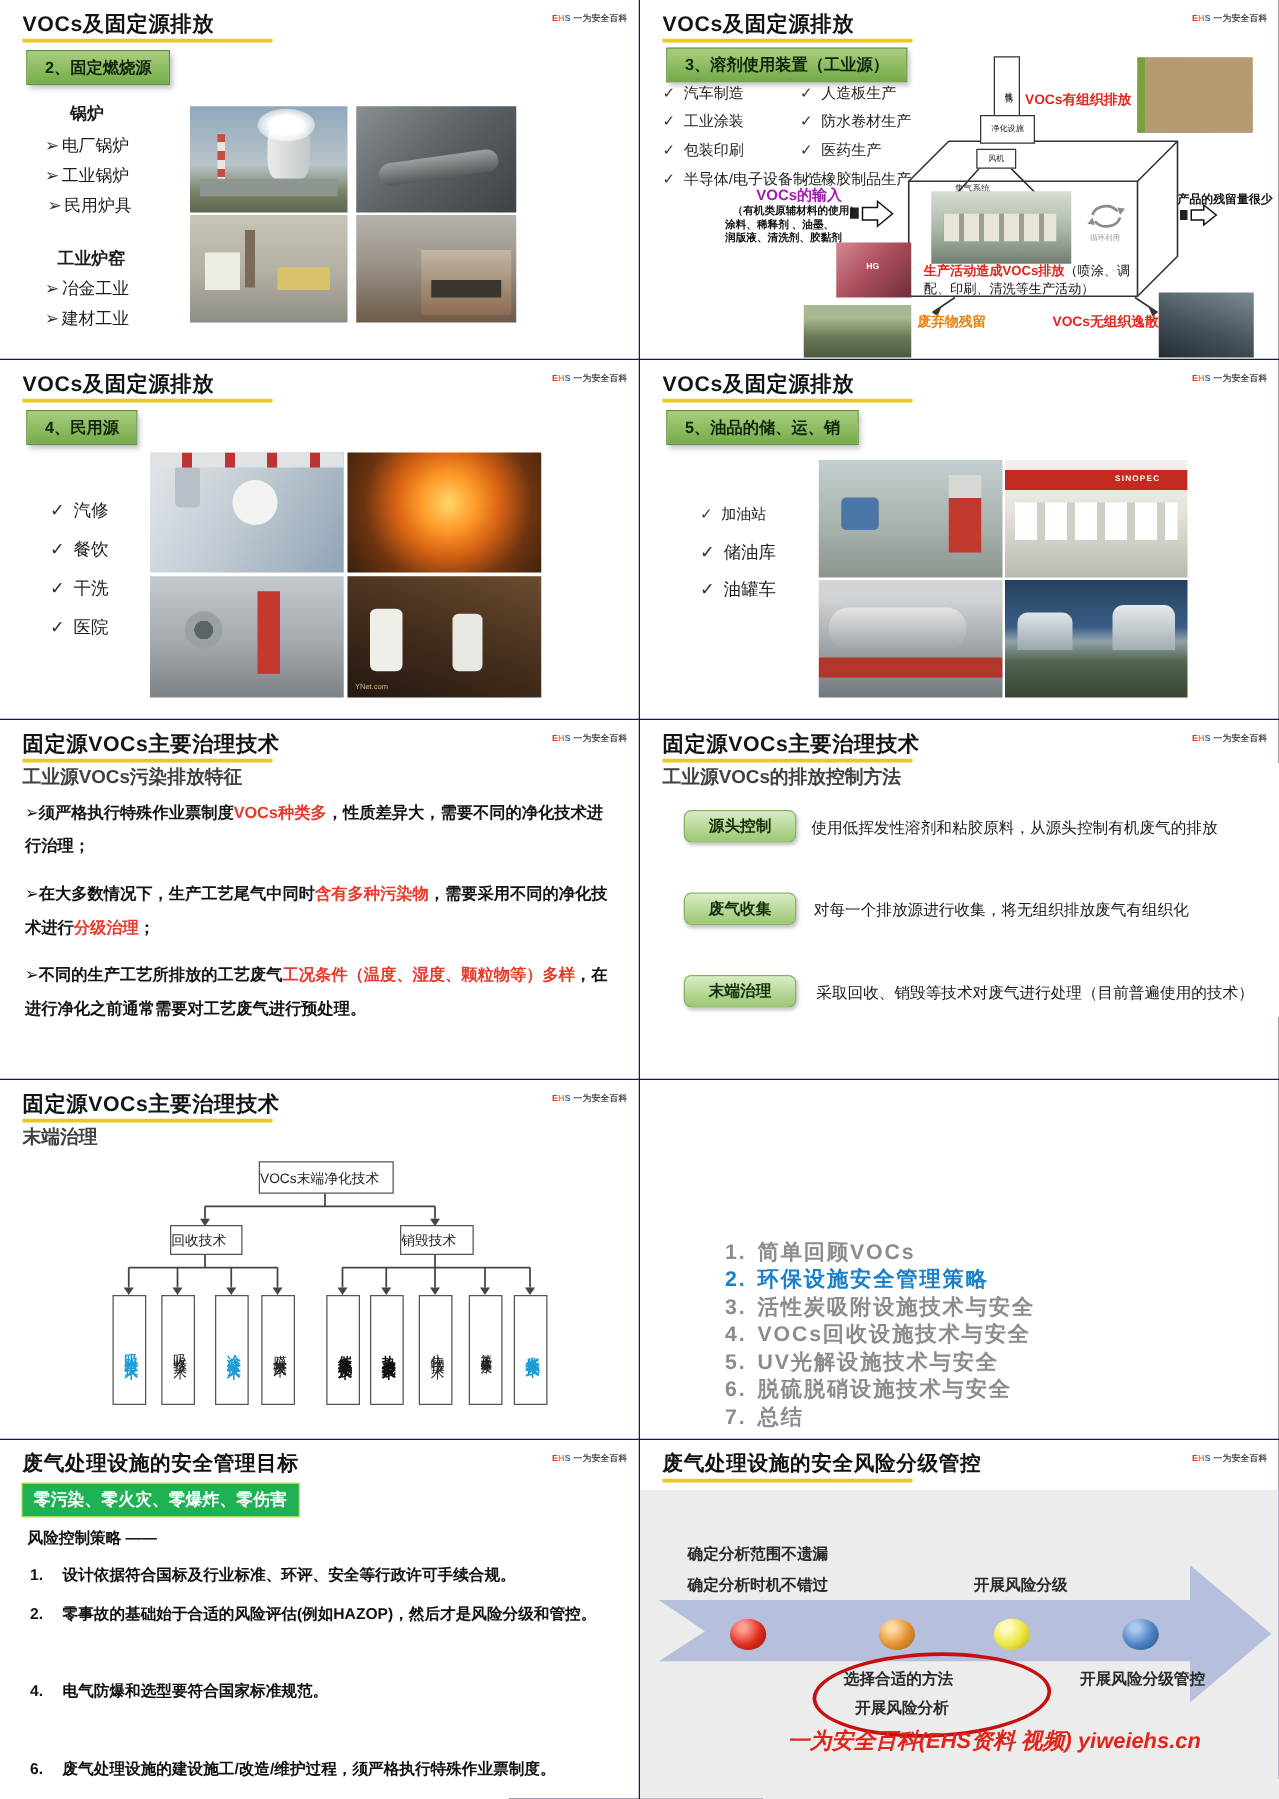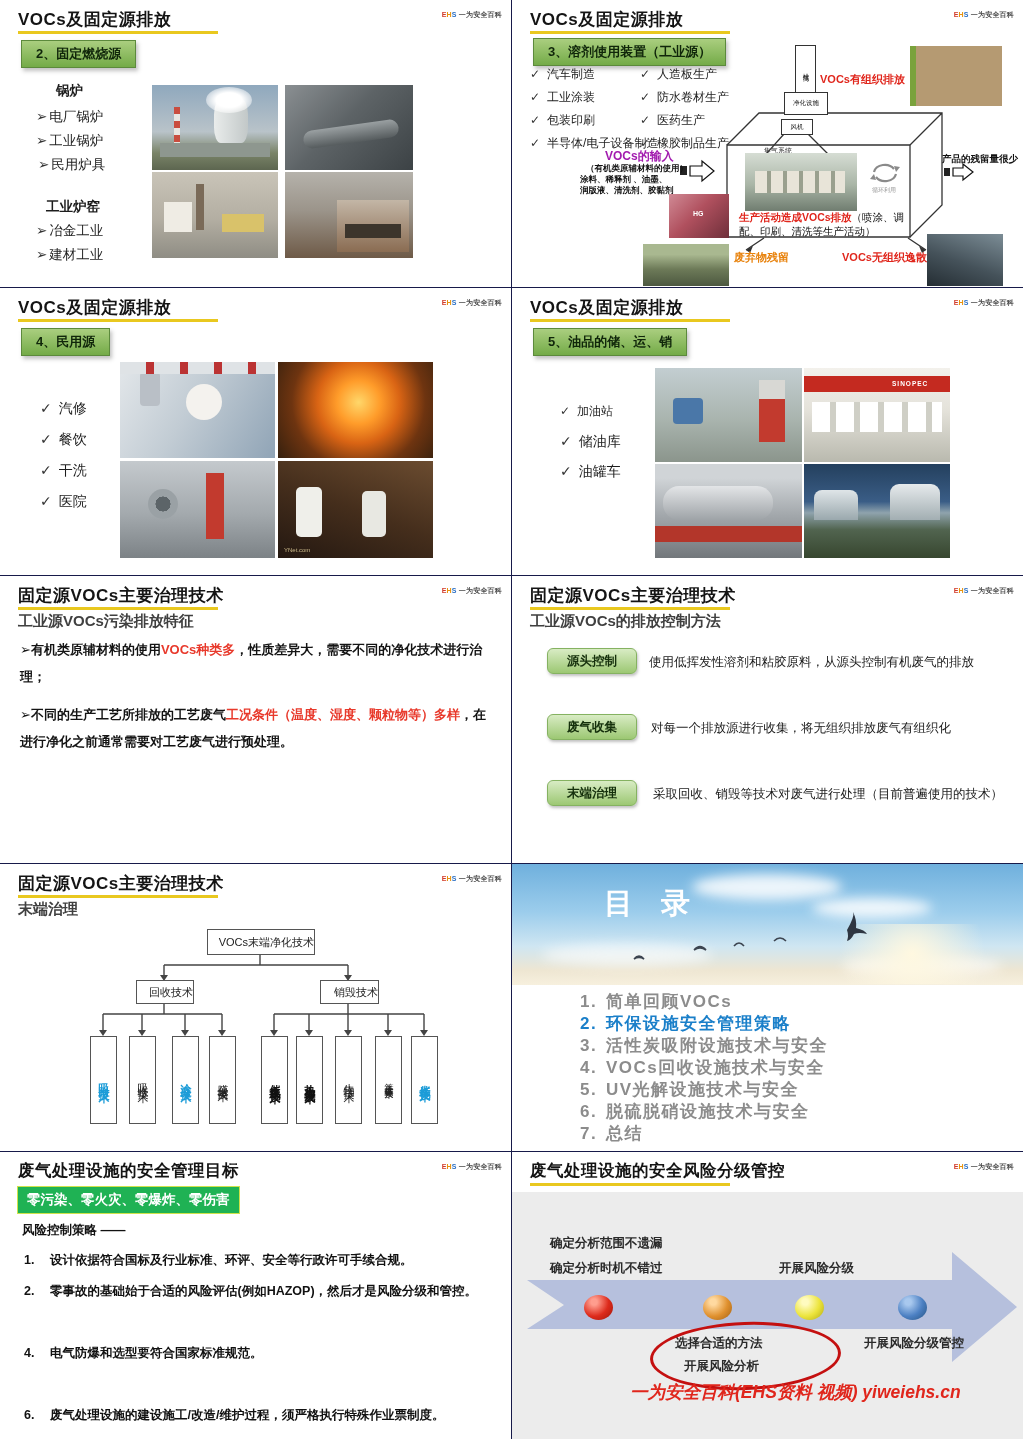--- a/index.html
+++ b/index.html
@@ -17,21 +17,21 @@
   .photo{position:absolute;background:#c9c9c9;overflow:hidden;}
   .ck{position:absolute;font-size:13px;color:#1d1d1d;font-weight:500;white-space:nowrap;}
   .ckm{margin-right:7px;color:#333;font-weight:400;}
   .arrowli{position:absolute;font-size:13.5px;color:#1d1d1d;font-weight:500;white-space:nowrap;}
   .arrowli .am{margin-right:2px;color:#333;}
   .grphead{position:absolute;font-size:13.5px;color:#1d1d1d;font-weight:600;white-space:nowrap;}
   .para{font-size:13px;line-height:27px;color:#141414;font-weight:600;margin:0 0 11px 0;}
   .red{color:#e8392b;}
   .gbox{position:absolute;width:88px;height:24px;display:flex;align-items:center;justify-content:center;font-size:12.5px;font-weight:bold;color:#15300c;background:linear-gradient(180deg,#d8ecc4,#9cc873);border:1px solid #85b261;border-radius:6px;box-shadow:1px 2px 3px rgba(100,100,100,.4);}
   .gdesc{position:absolute;font-size:12.5px;color:#1a1a1a;font-weight:500;white-space:nowrap;}
-  .node{position:absolute;border:1.5px solid #555;background:#fff;display:flex;align-items:center;justify-content:flex-end;font-size:11px;color:#222;}
+  .node{position:absolute;border:1.5px solid #555;background:#fff;display:flex;align-items:center;justify-content:flex-start;font-size:11px;color:#222;}
   .leaf{position:absolute;width:25px;height:86px;border:1.5px solid #555;background:#fff;display:flex;align-items:center;justify-content:center;}
   .vtext{writing-mode:vertical-rl;text-orientation:upright;font-size:11px;letter-spacing:3px;color:#222;}
   .vblue{color:#1c9cd8;font-weight:bold;}
   .vbold{color:#111;font-weight:bold;}
   .vsmall{font-size:9px;letter-spacing:1px;}
   .sky{position:absolute;left:0;top:0;width:511px;height:121px;background:linear-gradient(180deg,#6fb0dd 0%,#9ccdec 40%,#cfe6f2 68%,#eee6d2 88%,#f7f0de 100%);}
   .cloud{position:absolute;background:#ffffff;border-radius:50%;filter:blur(6px);opacity:.85;}
   .tocnum{display:inline-block;width:26px;}
   .toc-item{position:absolute;left:68px;font-size:17px;font-weight:bold;color:#8c8c8c;letter-spacing:1.5px;white-space:nowrap;}
   .toc-active{color:#1a7fc9;}
@@ -224,21 +224,22 @@
     </div>
   </div>
 
   <div class="slide">
     <div class="title">固定源VOCs主要治理技术</div>
     <div class="rule"></div>
     <div class="logo"><span class="le">E</span><span class="lh">H</span><span class="ls">S</span> <span>一为安全百科</span></div>
     <div class="subtitle">工业源VOCs污染排放特征</div>
 
     <div class="abs" style="left:20px;top:60px;width:474px;">
-      <p class="para"><span>➢</span><span>有机类原辅材料的使用</span><span class="red">VOCs种类多</span><span>，性质差异大，需要不同的净化技术进行治理；</span></p>
+      <p class="para"><span>➢</span><span>须严格执行特殊作业票制度</span><span class="red">VOCs种类多</span><span>，性质差异大，需要不同的净化技术进行治理；</span></p>
+      <p class="para"><span>➢</span><span>在大多数情况下，生产工艺尾气中同时</span><span class="red">含有多种污染物</span><span>，需要采用不同的净化技术进行</span><span class="red">分级治理</span><span>；</span></p>
       <p class="para"><span>➢</span><span>不同的生产工艺所排放的工艺废气</span><span class="red">工况条件（温度、湿度、颗粒物等）多样</span><span>，在进行净化之前通常需要对工艺废气进行预处理。</span></p>
     </div>
   </div>
 
   <div class="slide">
     <div class="title">固定源VOCs主要治理技术</div>
     <div class="rule"></div>
     <div class="logo"><span class="le">E</span><span class="lh">H</span><span class="ls">S</span> <span>一为安全百科</span></div>
     <div class="subtitle">工业源VOCs的排放控制方法</div>
 
@@ -310,37 +311,20 @@
       </div>
     <div class="leaf" style="left:375px;top:172px;">
         <span class="vtext vsmall">等离子体破坏技术</span>
       </div>
     <div class="leaf" style="left:411px;top:172px;">
         <span class="vtext vblue" style="letter-spacing:1.5px;">光催化技术</span>
       </div>
   </div>
 
   <div class="slide">
-    <div class="sky">
-      <div class="cloud" style="left:180px;top:10px;width:150px;height:26px;"></div>
-      <div class="cloud" style="left:300px;top:34px;width:120px;height:20px;"></div>
-      <div class="cloud" style="left:30px;top:80px;width:170px;height:22px;opacity:.6;"></div>
-      <div class="cloud" style="left:330px;top:92px;width:160px;height:20px;opacity:.6;"></div>
-      <div class="abs" style="left:300px;top:60px;width:200px;height:60px;background:radial-gradient(circle,#fff8e0 0%,rgba(255,248,224,0) 70%);"></div>
-      <svg class="abs" style="left:0;top:0;" width="511" height="121" viewBox="0 0 511 121">
-        <g stroke="#3c4450" stroke-width="1.6" fill="none">
-          <path d="M122,95 q5,-6 10,0 q-5,-3 -10,0"></path>
-          <path d="M182,86 q6,-7 12,0 q-6,-4 -12,0"></path>
-          <path d="M222,82 q5,-6 10,0"></path>
-          <path d="M262,77 q6,-6 12,0"></path>
-        </g>
-        <path d="M335,66 q8,-14 6,-18 q4,8 3,16 q9,2 11,6 q-8,-2 -13,0 q-3,6 -7,7 q2,-5 0,-11 z" fill="#2e3642"></path>
-      </svg>
-      <div class="t" style="left:92px;top:20px;font-size:29px;font-weight:bold;color:#ffffff;letter-spacing:10px;">目 录</div>
-    </div>
     <div class="toc-item" style="top:126px;"><span class="tocnum">1.</span><span>简单回顾VOCs</span></div>
     <div class="toc-item toc-active" style="top:148px;"><span class="tocnum">2.</span><span>环保设施安全管理策略</span></div>
     <div class="toc-item" style="top:170px;"><span class="tocnum">3.</span><span>活性炭吸附设施技术与安全</span></div>
     <div class="toc-item" style="top:192px;"><span class="tocnum">4.</span><span>VOCs回收设施技术与安全</span></div>
     <div class="toc-item" style="top:214px;"><span class="tocnum">5.</span><span>UV光解设施技术与安全</span></div>
     <div class="toc-item" style="top:236px;"><span class="tocnum">6.</span><span>脱硫脱硝设施技术与安全</span></div>
     <div class="toc-item" style="top:258px;"><span class="tocnum">7.</span><span>总结</span></div>
   </div>
 
   <div class="slide">

